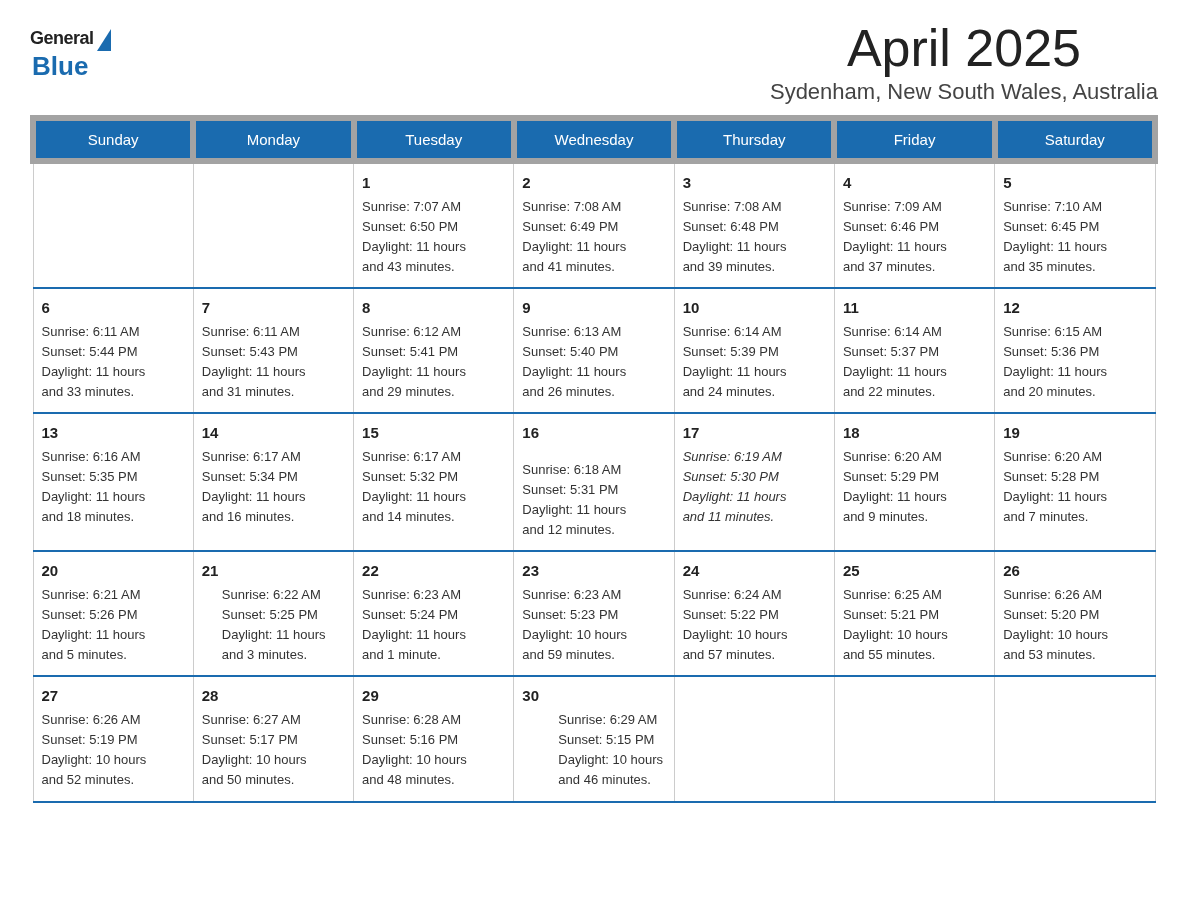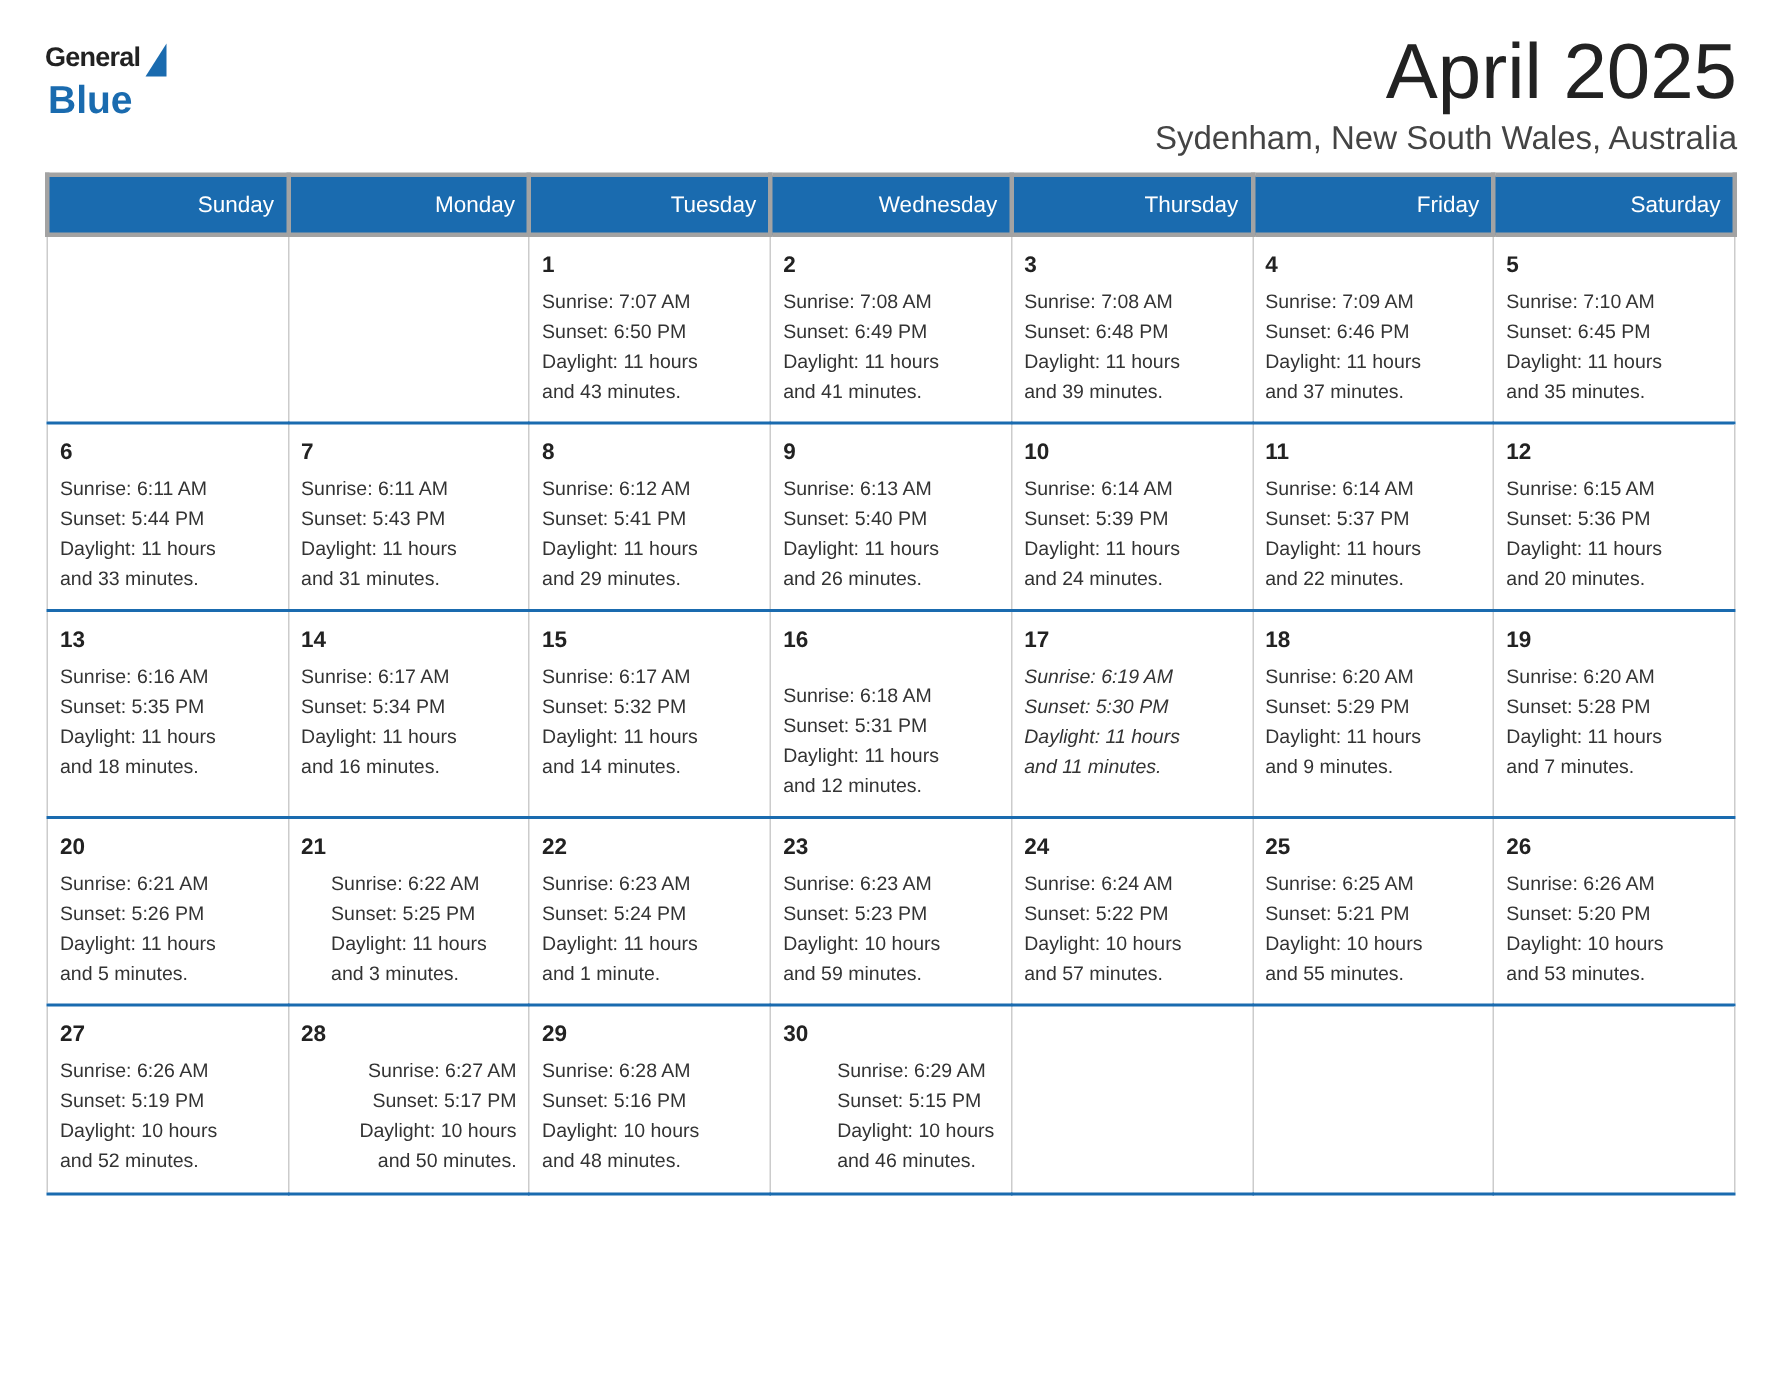--- a/index.html
+++ b/index.html
@@ -42,21 +42,21 @@
       margin-left: 3px;
       margin-top: 4px;
     }
     .logo-blue {
       font-size: 26px;
       font-weight: bold;
       color: #1a6baf;
       margin-left: 2px;
     }
     .title-area {
-      text-align: right;
+      text-align: center;
     }
     .title-area h1 {
       font-size: 52px;
       font-weight: normal;
       color: #222;
       line-height: 1.1;
     }
     .title-area h2 {
       font-size: 22px;
       font-weight: normal;
@@ -69,22 +69,22 @@
       table-layout: fixed;
     }
     thead tr {
       background: #1a6baf;
       color: #fff;
     }
     thead th {
       padding: 10px 8px;
       font-size: 15px;
       font-weight: normal;
-      text-align: right;
-      border: 3px solid #a3a3a3;
+      text-align: center;
+      border: 6px solid #a3a3a3;
     }
     tbody tr {
       border-bottom: 2px solid #1a6baf;
     }
     tbody td {
       padding: 8px 8px 10px 8px;
       vertical-align: top;
       font-size: 13px;
       line-height: 1.5;
       border-right: 1px solid #ccc;
@@ -331,21 +331,21 @@
       <tr>
         <td>
           <span class="day-number">27</span>
           <div class="day-info" style="white-space: pre-line;">Sunrise: 6:26 AM
 Sunset: 5:19 PM
 Daylight: 10 hours
 and 52 minutes.</div>
         </td>
         <td>
           <span class="day-number">28</span>
-          <div class="day-info" style="white-space: pre-line; text-align: right;">Sunrise: 6:27 AM
+          <div class="day-info" style="white-space: pre-line;">Sunrise: 6:27 AM
 Sunset: 5:17 PM
 Daylight: 10 hours
 and 50 minutes.</div>
         </td>
         <td>
           <span class="day-number">29</span>
           <div class="day-info" style="white-space: pre-line;">Sunrise: 6:28 AM
 Sunset: 5:16 PM
 Daylight: 10 hours
 and 48 minutes.</div>

